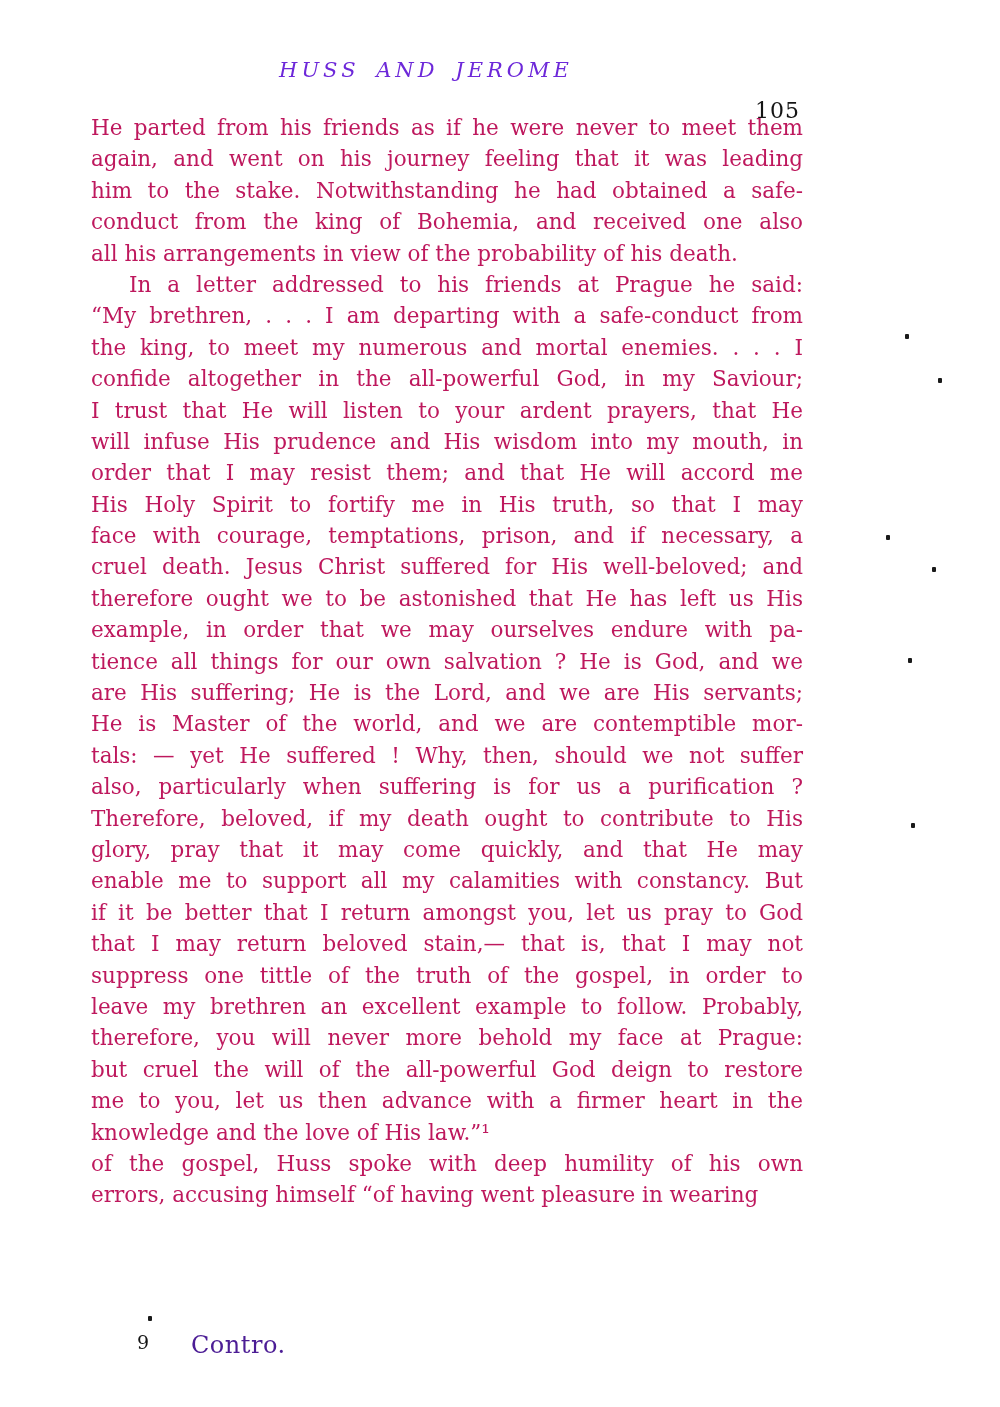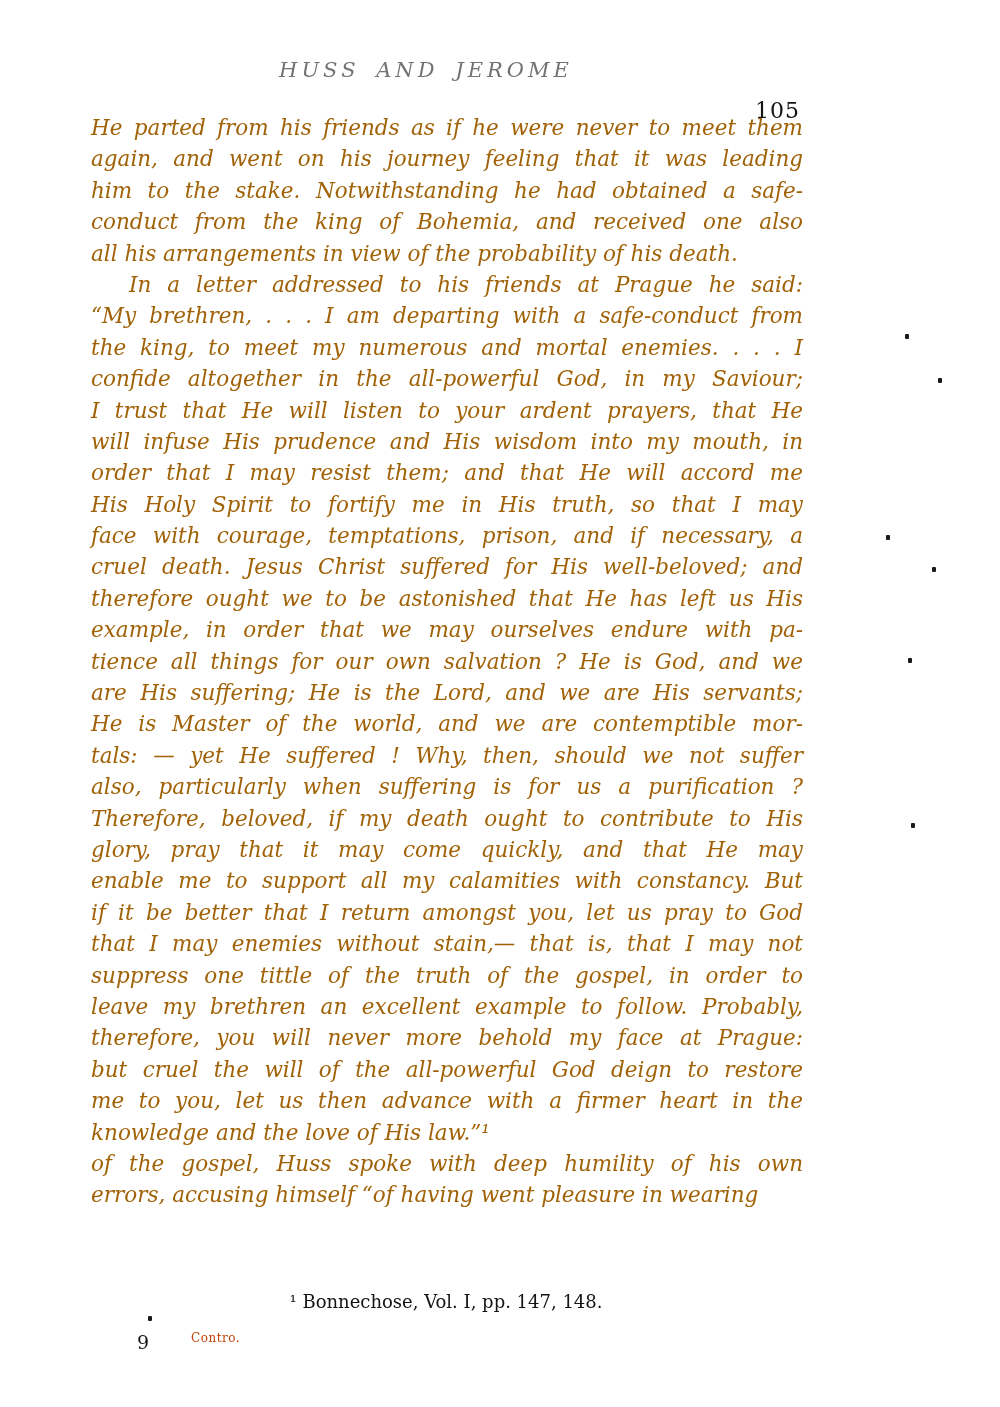--- a/index.html
+++ b/index.html
@@ -27,21 +27,21 @@
   .running-title {
     position: absolute;
     left: 0;
     right: 40px;
     top: 0;
     text-align: center;
     font-style: italic;
     font-size: 21px;
     letter-spacing: 4px;
     word-spacing: 6px;
-    color: #737373;
+    color: #6d28d9;
   }
   .page-number {
     position: absolute;
     right: 2px;
     top: 0;
     font-size: 22px;
     letter-spacing: 1px;
     color: #151515;
     margin-top: 40px;
   }
@@ -51,22 +51,21 @@
     top: 112px;
     width: 712px;
   }
   .line {
     font-size: 21.5px;
     line-height: 31.4px;
     height: 31.4px;
     text-align: justify;
     text-align-last: justify;
     white-space: normal;
-    color: #a16207;
-    font-style: italic;
+    color: #be185d;
   }
   .line.last {
     text-align: right;
     text-align-last: left;
   }
   .line.indent {
     text-indent: 38px;
   }
   .footnote {
     position: absolute;
@@ -81,23 +80,23 @@
     position: absolute;
     left: 137px;
     top: 1331px;
     font-size: 19px;
     color: #141414;
   }
   .signature-word {
     position: absolute;
     left: 191px;
     top: 1331px;
-    font-size: 12px;
+    font-size: 24px;
     letter-spacing: 0.5px;
-    color: #c2410c;
+    color: #4c1d95;
   }
   .speck {
     position: absolute;
     width: 4px;
     height: 5px;
     background: #1a1a1a;
     border-radius: 1px;
   }
 </style>
 </head>
@@ -130,32 +129,31 @@
       <div class="line">example, in order that we may ourselves endure with pa-</div>
       <div class="line">tience all things for our own salvation ?  He is God, and we</div>
       <div class="line">are His suffering; He is the Lord, and we are His servants;</div>
       <div class="line">He is Master of the world, and we are contemptible mor-</div>
       <div class="line">tals: — yet He suffered !  Why, then, should we not suffer</div>
       <div class="line">also, particularly when suffering is for us a purification ?</div>
       <div class="line">Therefore, beloved, if my death ought to contribute to His</div>
       <div class="line">glory, pray that it may come quickly, and that He may</div>
       <div class="line">enable me to support all my calamities with constancy.  But</div>
       <div class="line">if it be better that I return amongst you, let us pray to God</div>
-      <div class="line">that I may enemies without stain,— that is, that I may not</div>
+      <div class="line">that I may return beloved stain,— that is, that I may not</div>
       <div class="line">suppress one tittle of the truth of the gospel, in order to</div>
       <div class="line">leave my brethren an excellent example to follow.  Probably,</div>
       <div class="line">therefore, you will never more behold my face at Prague:</div>
       <div class="line">but cruel the will of the all-powerful God deign to restore</div>
       <div class="line">me to you, let us then advance with a firmer heart in the</div>
       <div class="line last">knowledge and the love of His law.”¹</div>
       <div class="line">of the gospel, Huss spoke with deep humility of his own</div>
       <div class="line last">errors, accusing himself “of having went pleasure in wearing</div>
     </div>
 
-  <div class="footnote">¹ Bonnechose, Vol. I, pp. 147, 148.</div>
 
   <div class="signature-number">9</div>
 
   <div class="signature-word">Contro.</div>
 
   <div id="specks">
       <div class="speck" style="left: 905px; top: 334px;"></div>
       <div class="speck" style="left: 938px; top: 378px;"></div>
       <div class="speck" style="left: 886px; top: 535px;"></div>
       <div class="speck" style="left: 932px; top: 567px;"></div>

